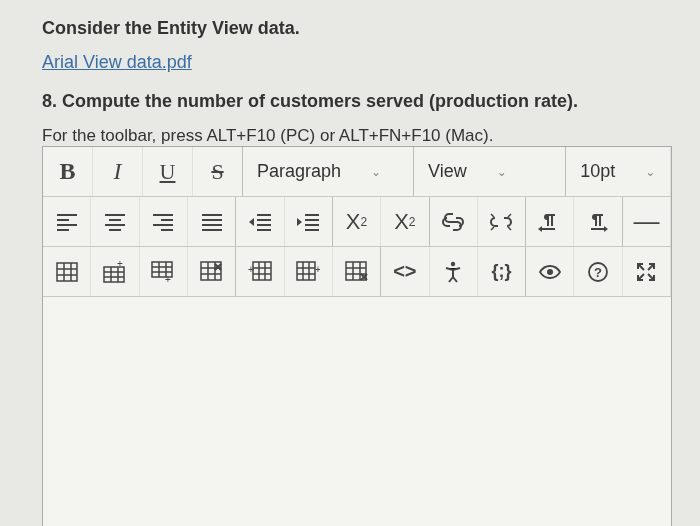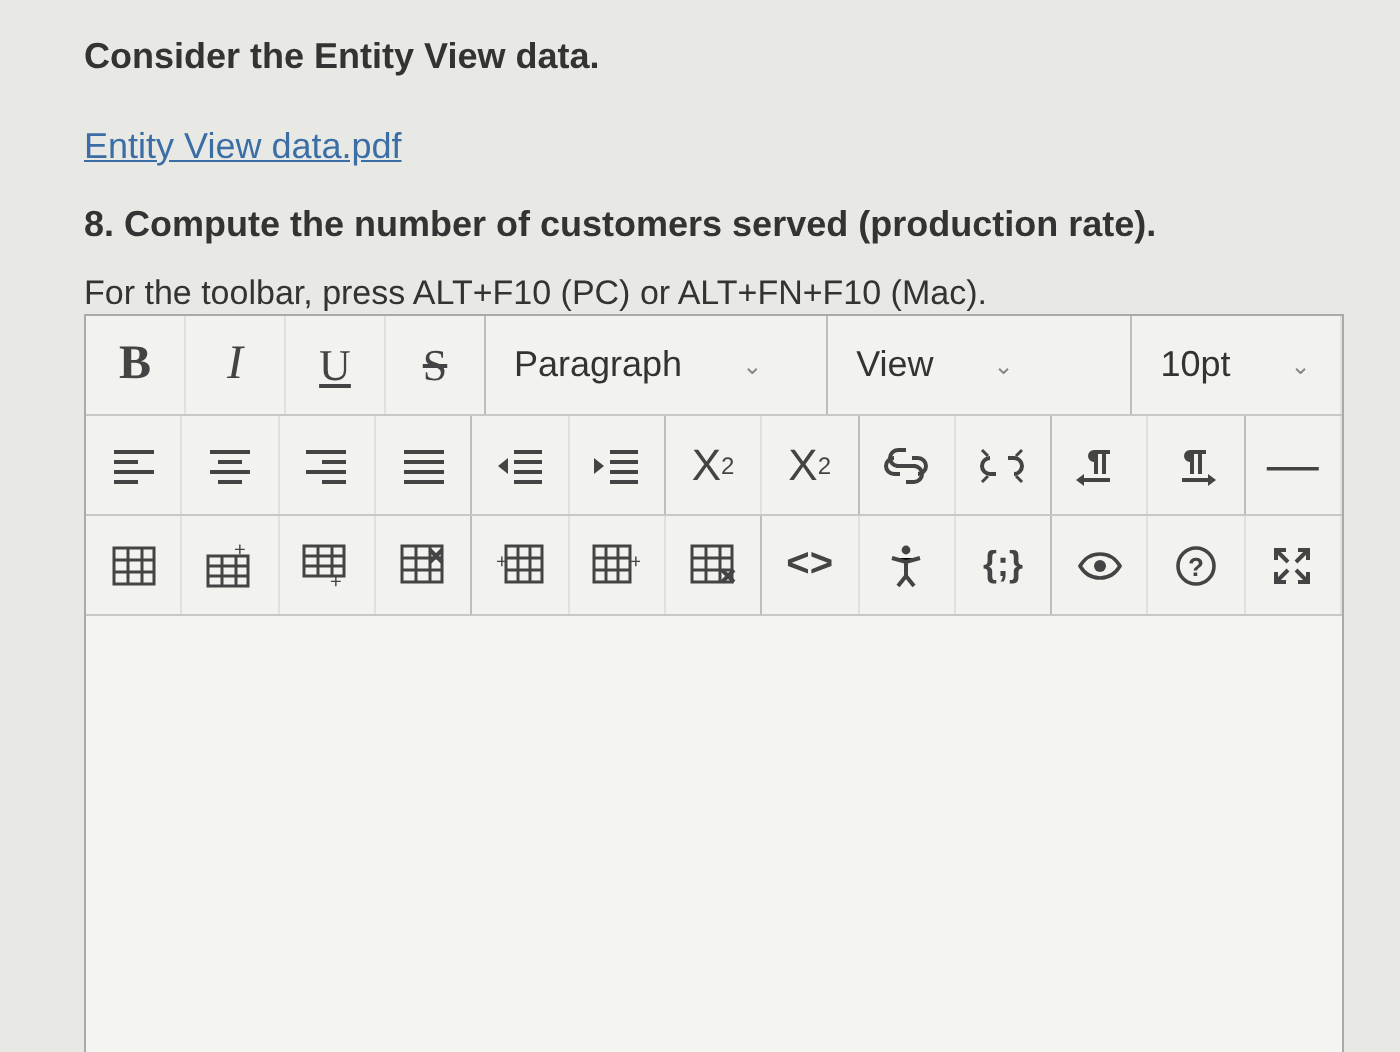--- a/index.html
+++ b/index.html
@@ -5,21 +5,21 @@
   * { box-sizing: border-box; margin: 0; padding: 0; }
   body {
     font-family: Arial, Helvetica, sans-serif;
     background: #e8e8e4;
     width: 700px;
     height: 526px;
     padding: 18px 28px 0 42px;
     color: #333;
     overflow: hidden;
   }
-  .prompt-text { font-size: 18px; font-weight: bold; color: #333; margin-bottom: 24px; }
+  .prompt-text { font-size: 18px; font-weight: bold; color: #333; margin-bottom: 13px; }
   .link { color: #3b6ea5; text-decoration: underline; font-size: 18px; display: inline-block; margin-bottom: 18px; }
   .numbered { font-size: 18px; font-weight: bold; color: #333; margin-bottom: 14px; }
   .hint { font-size: 17px; color: #333; margin-bottom: 0; }
 
   .editor-wrap {
     border: 1px solid #aaa;
     background: #f2f2ee;
   }
   .toolbar-row {
     display: flex;
@@ -65,21 +65,21 @@
     position: relative;
   }
 </style>
 </head>
 <body>
 
 
 
 <div class="prompt-text">Consider the Entity View data.</div>
 
-<a class="link">Entity View data.pdf</a>
+<a class="link">Arial View data.pdf</a>
 
 <div class="numbered">8. Compute the number of customers served (production rate).</div>
 
 <div class="hint">For the toolbar, press ALT+F10 (PC) or ALT+FN+F10 (Mac).</div>
 
 <div class="editor-wrap">
 
   <div class="toolbar-row">
     <div class="tb-btn">
         <span class="bold-b">B</span>

